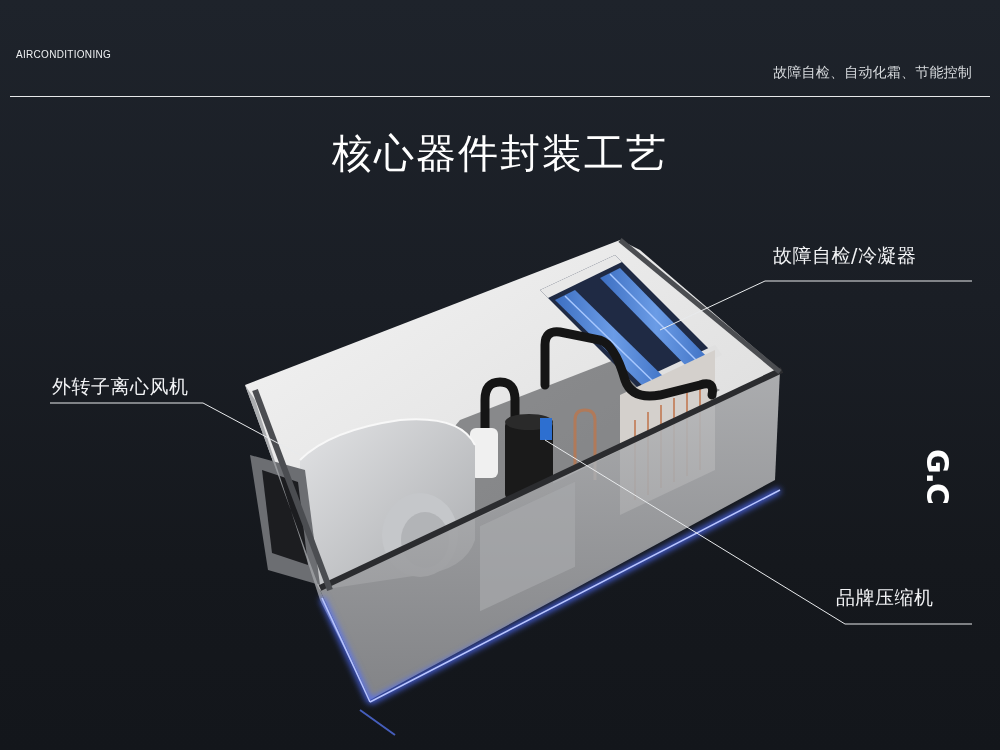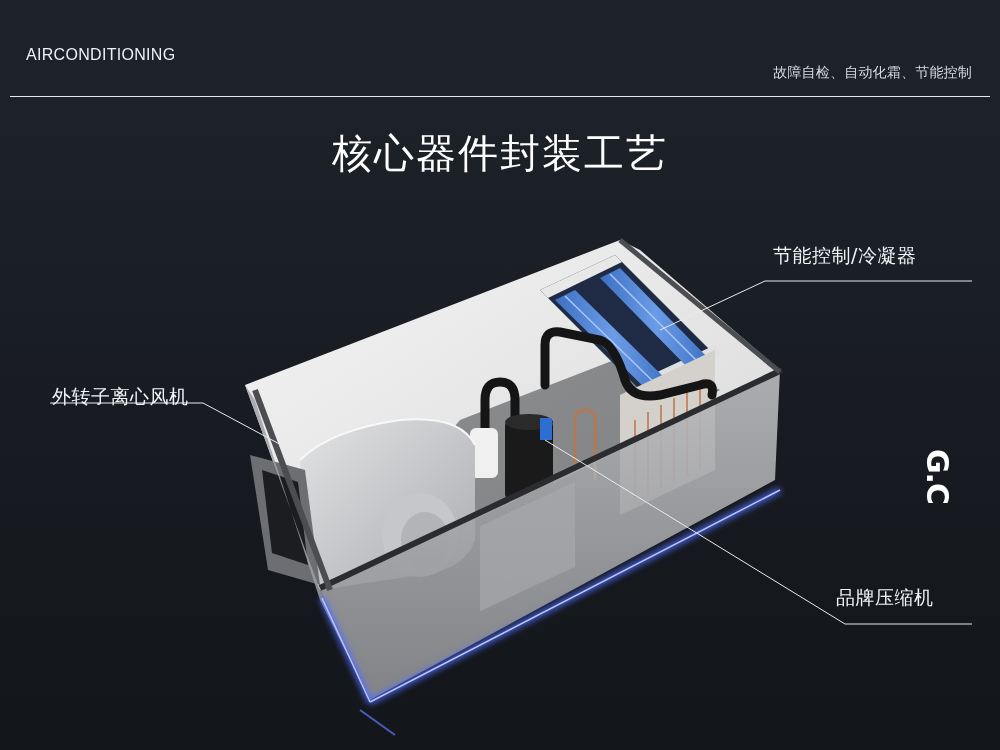--- a/index.html
+++ b/index.html
@@ -4,23 +4,23 @@
 <style>
   * { margin: 0; padding: 0; box-sizing: border-box; }
   html, body { width: 1000px; height: 750px; overflow: hidden; }
   body {
     position: relative;
     background: linear-gradient(180deg, #1e232b 0%, #1a1e25 40%, #15181d 75%, #13161b 100%);
     font-family: "DejaVu Sans", "Liberation Sans", sans-serif;
     color: #ffffff;
   }
   .brand {
-    position: absolute; left: 26px; top: 44px;
+    position: absolute; left: 16px; top: 44px;
     font-family: "Liberation Sans", "DejaVu Sans", sans-serif;
-    font-size: 16px; line-height: 21px; letter-spacing: 0.3px; color: #eef0f2;
+    font-size: 10px; line-height: 21px; letter-spacing: 0.3px; color: #eef0f2;
   }
   .tagline {
     position: absolute; right: 28px; top: 64px;
     font-size: 14px; color: #d9dcdf; letter-spacing: 0.2px; font-family: Liberation Serif, serif;
   }
   .top-rule {
     position: absolute; left: 10px; top: 96px; width: 980px; height: 1px; background: #e6e8ea;
   }
   .title {
     position: absolute; left: 0; width: 1000px; top: 126px; text-align: center;
@@ -137,19 +137,19 @@
   <line x1="370" y1="702" x2="780" y2="490" stroke="#b9c6ff" stroke-width="1.5"></line>
   <line x1="360" y1="710" x2="395" y2="735" stroke="#5b7cff" stroke-width="2" opacity="0.7"></line>
 
   <g stroke="#e8eaec" stroke-width="1" fill="none">
     <polyline points="972,281 765,281 660,330"></polyline>
     <polyline points="50,403 203,403 300,455"></polyline>
     <polyline points="545,440 845,624 972,624"></polyline>
   </g>
 </svg>
 
-<div class="callout" style="left:773px; top:243px;">节能控制/冷凝器</div>
-<div class="callout" style="left:52px; top:384px;">外转子离心风机</div>
+<div class="callout" style="left:773px; top:243px;">故障自检/冷凝器</div>
+<div class="callout" style="left:52px; top:374px;">外转子离心风机</div>
 <div class="callout" style="left:836px; top:585px;">品牌压缩机</div>
 
 <div class="logo">
   <span>G.C</span>
 </div>
 
 </body></html>

